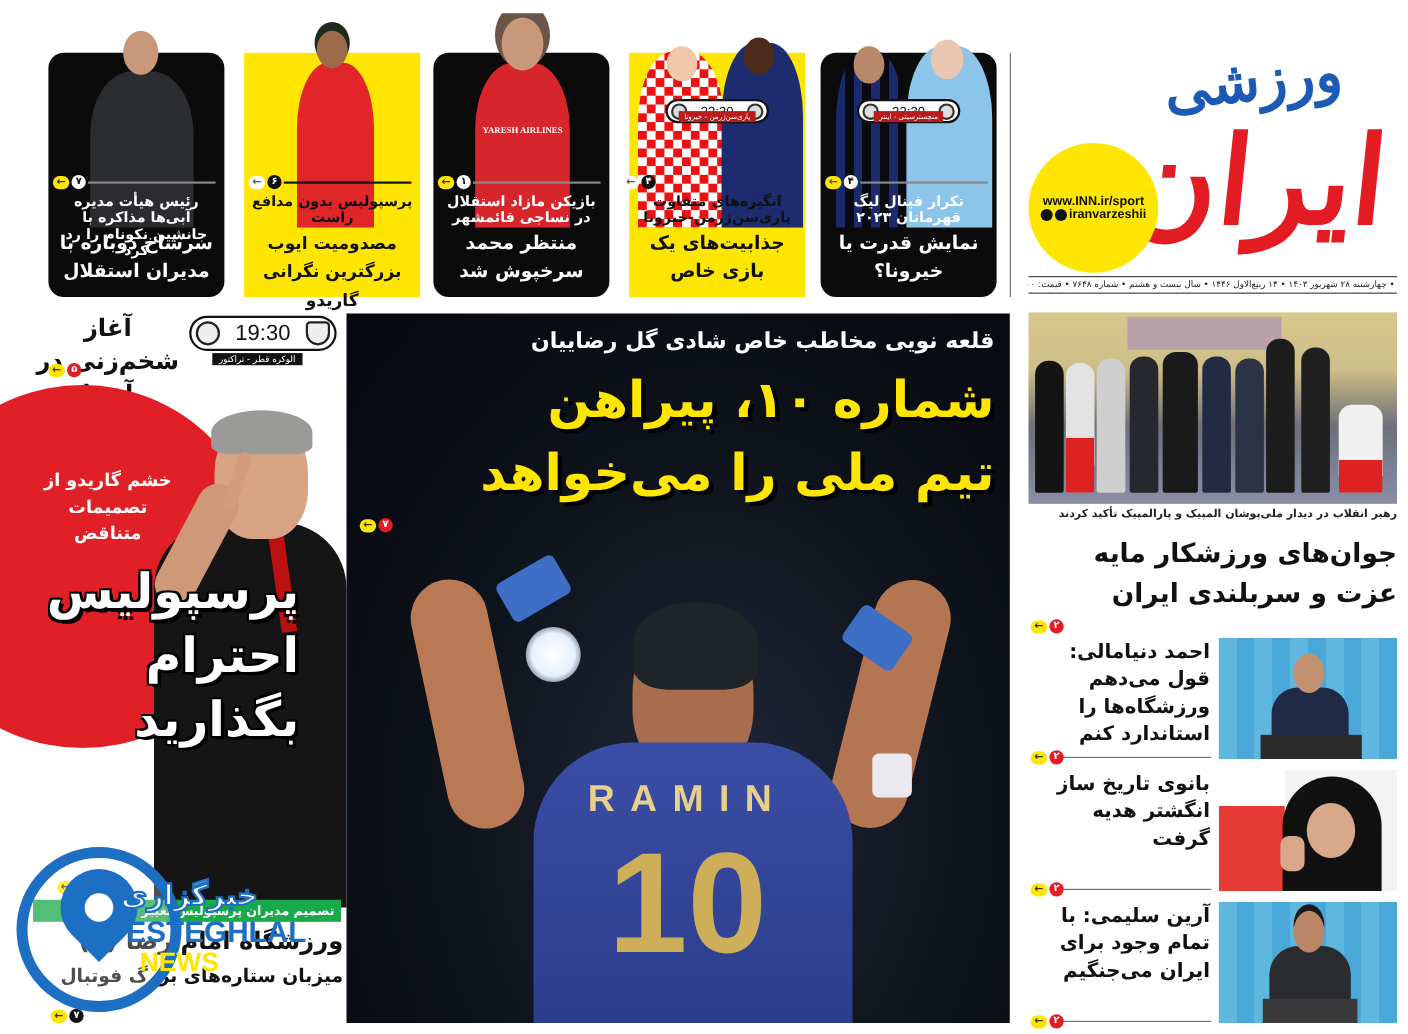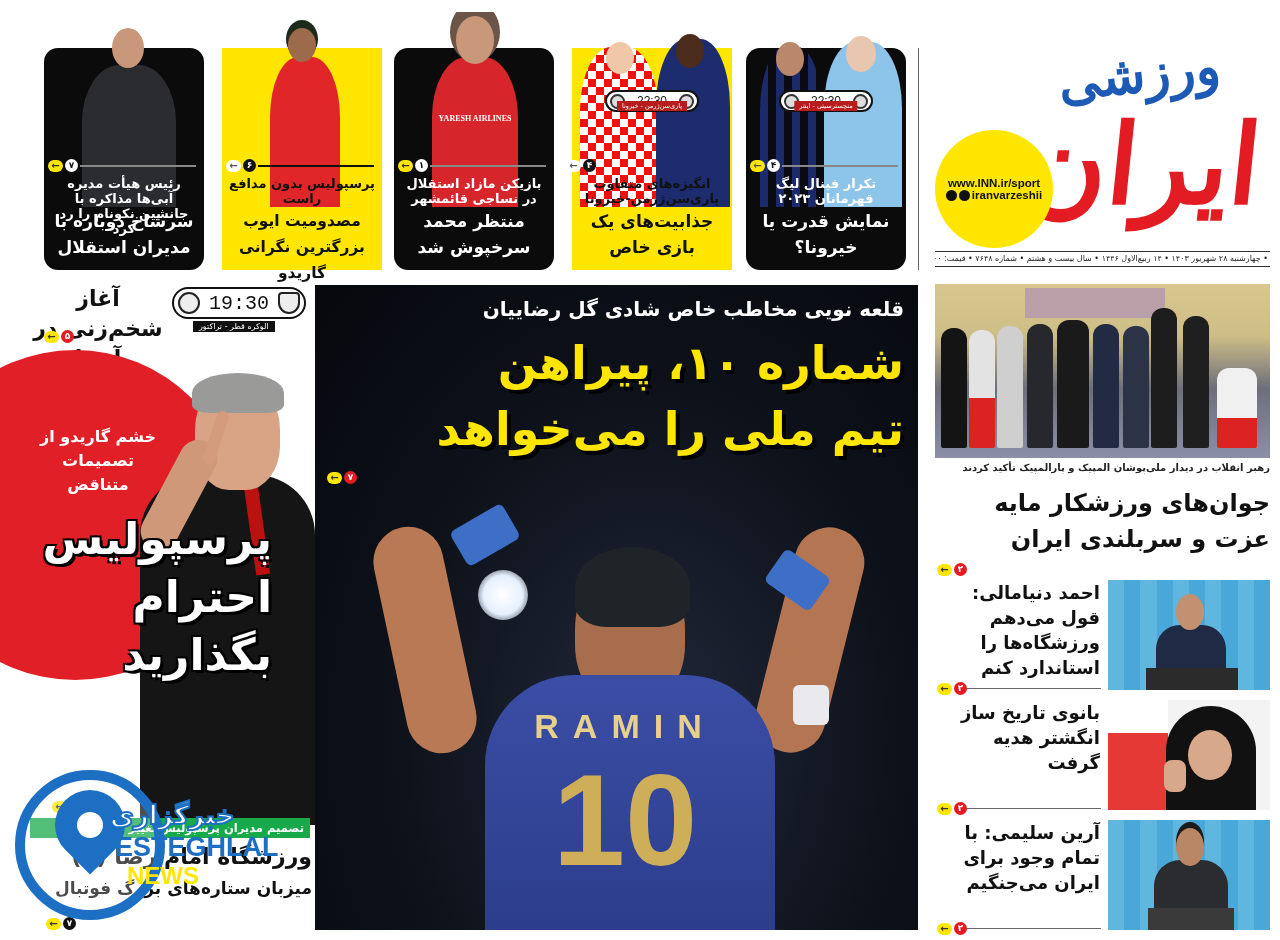--- a/index.html
+++ b/index.html
@@ -38,21 +38,21 @@
   .yellow-badge { position: absolute; left: 0; top: 90px; width: 118px; height: 118px; border-radius: 50%; background: #ffe600; display: flex; flex-direction: column; justify-content: center; align-items: center; direction: ltr; }
   .yellow-badge .url { font-family: "Liberation Sans", sans-serif; font-weight: bold; font-size: 11.5px; color: #111; }
   .yellow-badge .handle { font-family: "Liberation Sans", sans-serif; font-weight: bold; font-size: 11.5px; color: #111; display: flex; align-items: center; gap: 2px; }
   .yellow-badge .ic { width: 11px; height: 11px; border-radius: 50%; background: #111; display: inline-block; }
   .dateline { position: absolute; left: 935px; top: 251px; width: 335px; height: 16px; border-top: 1px solid #333; border-bottom: 1px solid #333; font-size: 8px; line-height: 14px; text-align: right; color: #222; white-space: nowrap; overflow: hidden; padding-right: 2px; }
   .vsep { position: absolute; left: 918px; top: 48px; width: 1px; height: 222px; background: #666; }
 
   
   .tractor-box { position: absolute; left: 172px; top: 287px; width: 134px; height: 32px; border: 2px solid #111; border-radius: 16px; display: flex; align-items: center; justify-content: space-between; padding: 0 4px; direction: ltr; background: #fff; }
   .tractor-box .logo { width: 22px; height: 22px; border-radius: 50%; border: 2px solid #222; background: #eee; }
-  .tractor-box .time { font-family: Liberation Mono, monospace; font-size: 20px; color: #111; }
+  .tractor-box .time { font-family: Liberation Sans, sans-serif; font-size: 20px; color: #111; }
   .tractor-tag { position: absolute; left: 193px; top: 321px; background: #111; color: #fff; font-size: 8px; padding: 1px 6px; white-space: nowrap; }
   .asia-title { position: absolute; right: 1120px; top: 284px; width: 130px; font-size: 22px; font-weight: 900; color: #111; line-height: 30px; text-align: center; }
   .red-circle { position: absolute; left: -90px; top: 350px; width: 330px; height: 330px; border-radius: 50%; background: #e01f26; }
   .garrido { position: absolute; left: 130px; top: 365px; width: 190px; height: 460px; }
   .garrido .torso { position: absolute; left: 10px; top: 110px; width: 175px; height: 350px; background: #151515; border-radius: 60px 60px 0 0; }
   .garrido .face { position: absolute; left: 65px; top: 15px; width: 85px; height: 110px; background: #d9a486; border-radius: 45% 45% 40% 40%; }
   .garrido .hair { position: absolute; left: 62px; top: 8px; width: 92px; height: 40px; background: #9a9a98; border-radius: 50% 50% 20% 20%; }
   .garrido .arm { position: absolute; left: 30px; top: 70px; width: 38px; height: 120px; background: #cf9878; border-radius: 20px; transform: rotate(28deg); }
   .garrido .finger { position: absolute; left: 80px; top: 45px; width: 12px; height: 55px; background: #d49c7d; border-radius: 6px; transform: rotate(18deg); }
   .garrido .stripe { position: absolute; left: 120px; top: 120px; width: 14px; height: 90px; background: #b11; transform: rotate(-8deg); }

